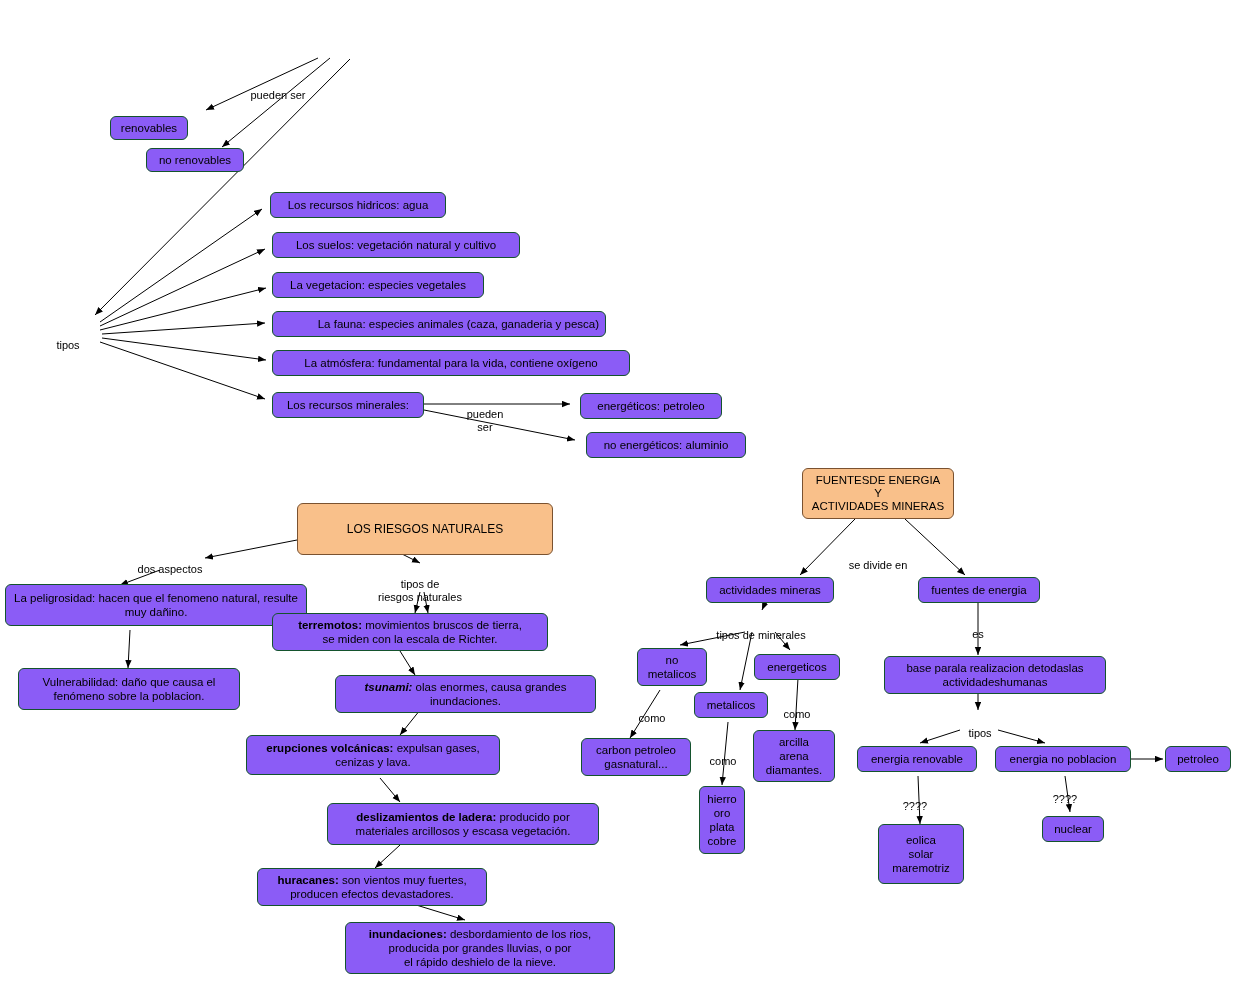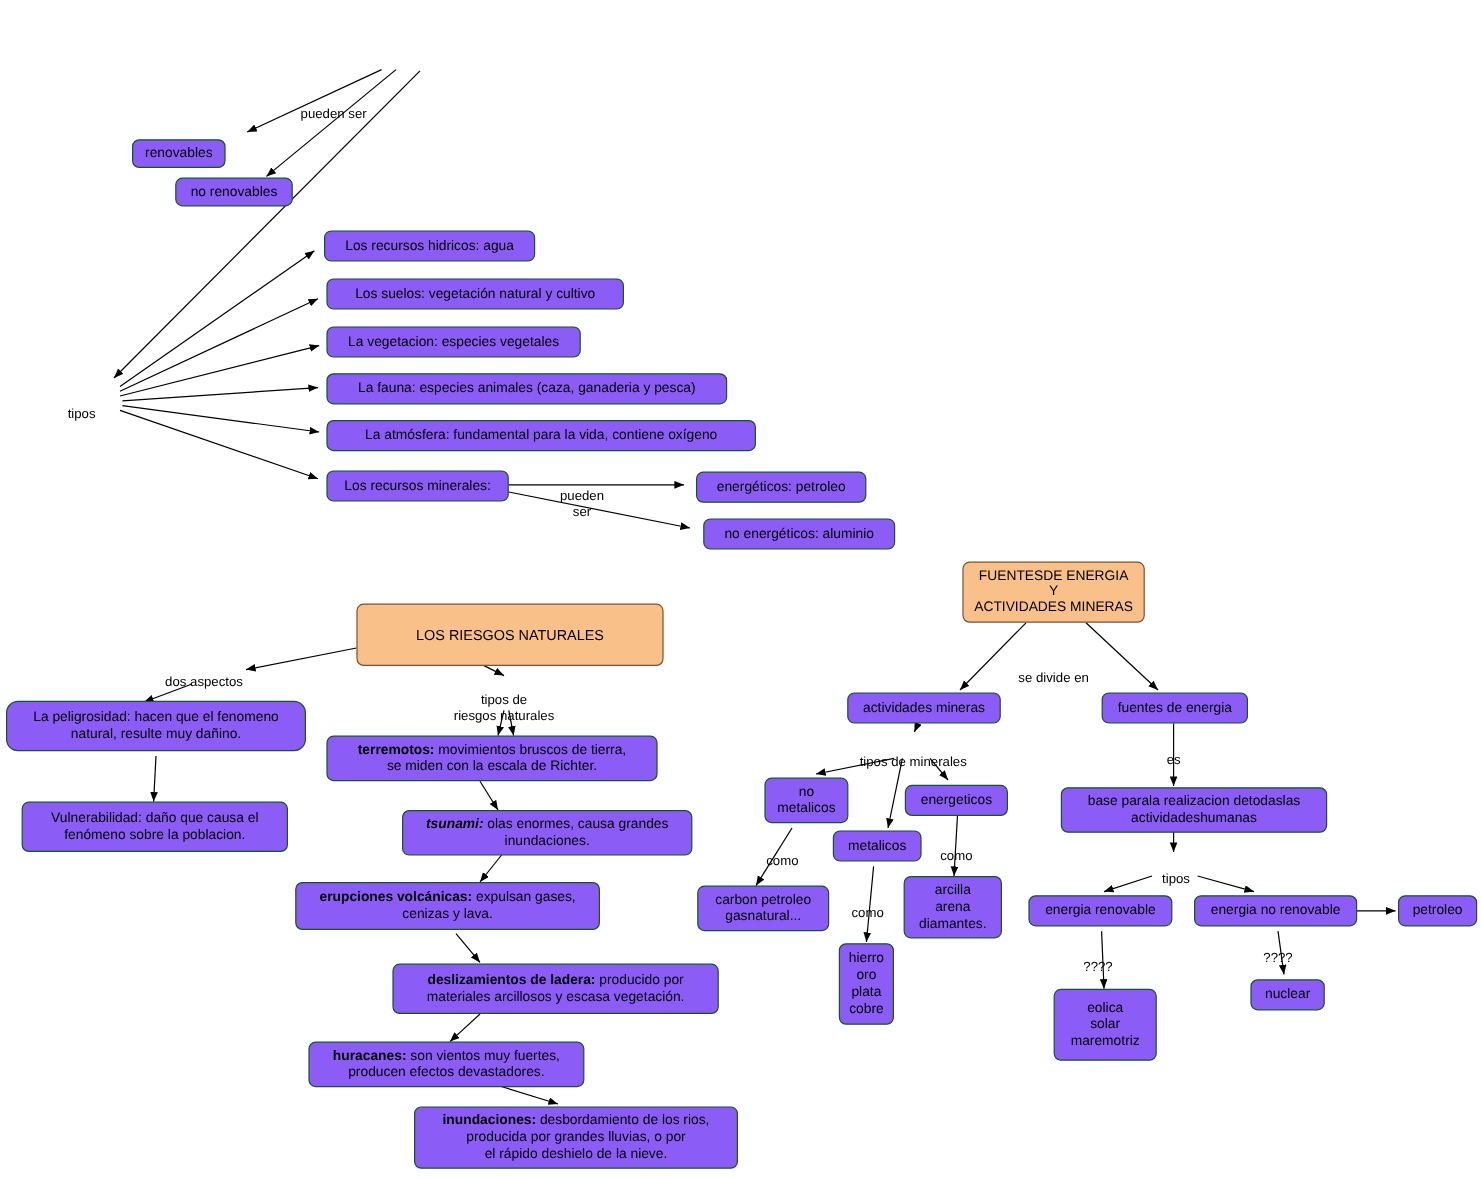--- a/index.html
+++ b/index.html
@@ -130,21 +130,21 @@
 
   <div class="node" style="left:270px;top:192px;width:176px;height:26px;">
     <span>Los recursos hidricos: agua</span>
   </div>
   <div class="node" style="left:272px;top:232px;width:248px;height:26px;">
     <span>Los suelos: vegetación natural y cultivo</span>
   </div>
   <div class="node" style="left:272px;top:272px;width:212px;height:26px;">
     <span>La vegetacion: especies vegetales</span>
   </div>
-  <div class="node" style="left:272px;top:311px;width:334px;height:26px;">
+  <div class="node" style="left:272px;top:311px;width:334px;height:26px;justify-content:flex-end;">
     <span>La fauna: especies animales (caza, ganaderia y pesca)</span>
   </div>
   <div class="node" style="left:272px;top:350px;width:358px;height:26px;">
     <span>La atmósfera: fundamental para la vida, contiene oxígeno</span>
   </div>
   <div class="node" style="left:272px;top:392px;width:152px;height:26px;">
     <span>Los recursos minerales:</span>
   </div>
 
   <div class="lbl" style="left:452px;top:395px;width:66px;">
@@ -164,32 +164,32 @@
   </div>
 
   <div class="lbl" style="left:122px;top:550px;width:96px;">
     <span>dos aspectos</span>
   </div>
   <div class="lbl" style="left:355px;top:565px;width:130px;">
     <span>tipos de
 riesgos naturales</span>
   </div>
 
-  <div class="node" style="left:5px;top:584px;width:250px;height:42px;border-radius:10px;">
+  <div class="node" style="left:5px;top:584px;width:302px;height:42px;">
     <span>La peligrosidad: hacen que el fenomeno natural, resulte muy dañino.</span>
   </div>
   <div class="node" style="left:18px;top:668px;width:222px;height:42px;">
     <span>Vulnerabilidad: daño que causa el fenómeno sobre la poblacion.</span>
   </div>
 
   <div class="node" style="left:272px;top:613px;width:276px;height:38px;">
     <span><b>terremotos:</b><span> movimientos bruscos de tierra,
 se miden con la escala de Richter.</span></span>
   </div>
-  <div class="node" style="left:335px;top:675px;width:242px;height:38px;justify-content:center;">
+  <div class="node" style="left:335px;top:675px;width:261px;height:38px;justify-content:center;">
     <span><i>tsunami:</i><span> olas enormes, causa grandes
 inundaciones.</span></span>
   </div>
   <div class="node" style="left:246px;top:735px;width:254px;height:40px;">
     <span><b>erupciones volcánicas:</b><span> expulsan gases,
 cenizas y lava.</span></span>
   </div>
   <div class="node" style="left:327px;top:803px;width:272px;height:42px;">
     <span><b>deslizamientos de ladera:</b><span> producido por
 materiales arcillosos y escasa vegetación.</span></span>
@@ -271,21 +271,21 @@
   </div>
 
   <div class="lbl" style="left:960px;top:714px;width:40px;">
     <span>tipos</span>
   </div>
 
   <div class="node" style="left:857px;top:746px;width:120px;height:26px;">
     <span>energia renovable</span>
   </div>
   <div class="node" style="left:995px;top:746px;width:136px;height:26px;">
-    <span>energia no renovable</span>
+    <span>energia no poblacion</span>
   </div>
   <div class="node" style="left:1165px;top:746px;width:66px;height:26px;">
     <span>petroleo</span>
   </div>
 
   <div class="lbl" style="left:893px;top:787px;width:44px;">
     <span>????</span>
   </div>
   <div class="lbl" style="left:1043px;top:780px;width:44px;">
     <span>????</span>

